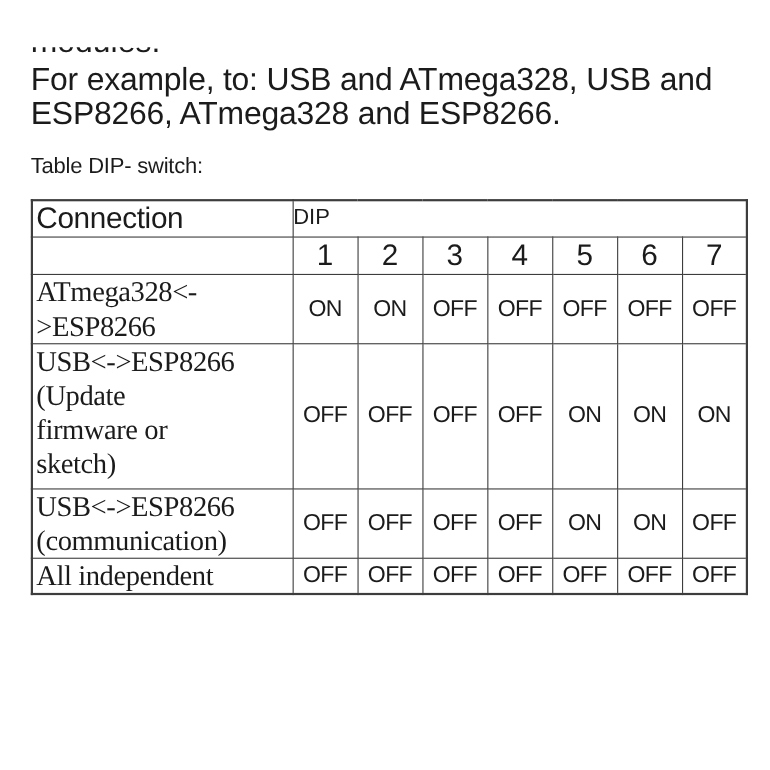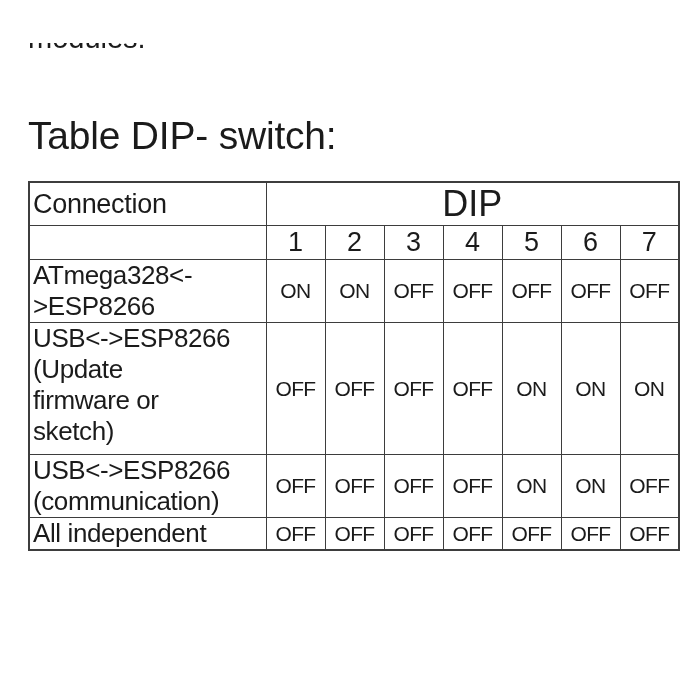--- a/index.html
+++ b/index.html
@@ -31,23 +31,23 @@
     position: absolute;
     left: 28px; top: 58px;
     width: 660px;
     font-size: 29px;
     line-height: 31px;
     white-space: pre-line;
     letter-spacing: -0.2px;
   }
   .caption {
     position: absolute;
-    left: 28px; top: 120px;
+    left: 28px; top: 136px;
     width: 660px;
-    font-size: 39px;
+    font-size: 20px;
     line-height: 31px;
     letter-spacing: -0.2px;
   }
 
   table.dip {
     position: absolute;
     left: 28px; top: 181px;
     border-collapse: collapse;
     table-layout: fixed;
     width: 650px;
@@ -64,39 +64,39 @@
 
   .th-connection {
     text-align: left;
     vertical-align: middle;
     font-size: 27px;
     height: 33px;
     padding-left: 3px;
     letter-spacing: -0.3px;
   }
   .th-dip {
-    text-align: center;
-    vertical-align: middle;
-    font-size: 36px;
+    vertical-align: middle;
+    font-size: 20px;
     height: 33px;
   }
   .th-num {
     text-align: center;
     vertical-align: middle;
     font-size: 27px;
     height: 34px;
   }
   .row-label {
     text-align: left;
     vertical-align: top;
     font-size: 26px;
     line-height: 31px;
     padding-left: 3px;
     white-space: pre-line;
     letter-spacing: -0.4px;
+    font-family: Liberation Serif, serif;
   }
   .sw-cell {
     text-align: center;
     vertical-align: middle;
     font-size: 21px;
     letter-spacing: -0.6px;
   }
   tr.r-h1 { height: 33px; }
   tr.r-h2 { height: 34px; }
   tr.r-0 { height: 62px; }
@@ -107,20 +107,22 @@
 </style>
 </head>
 <body>
 
 <div class="page">
 
   <div class="clip-line">
     <span>modules.</span>
   </div>
 
+  <div class="intro">For example, to: USB and ATmega328, USB and
+ESP8266, ATmega328 and ESP8266.</div>
 
   <div class="caption">Table DIP- switch:</div>
 
   <table class="dip">
     <colgroup>
       <col class="label-col">
       <col class="sw-col">
         <col class="sw-col">
         <col class="sw-col">
         <col class="sw-col">

